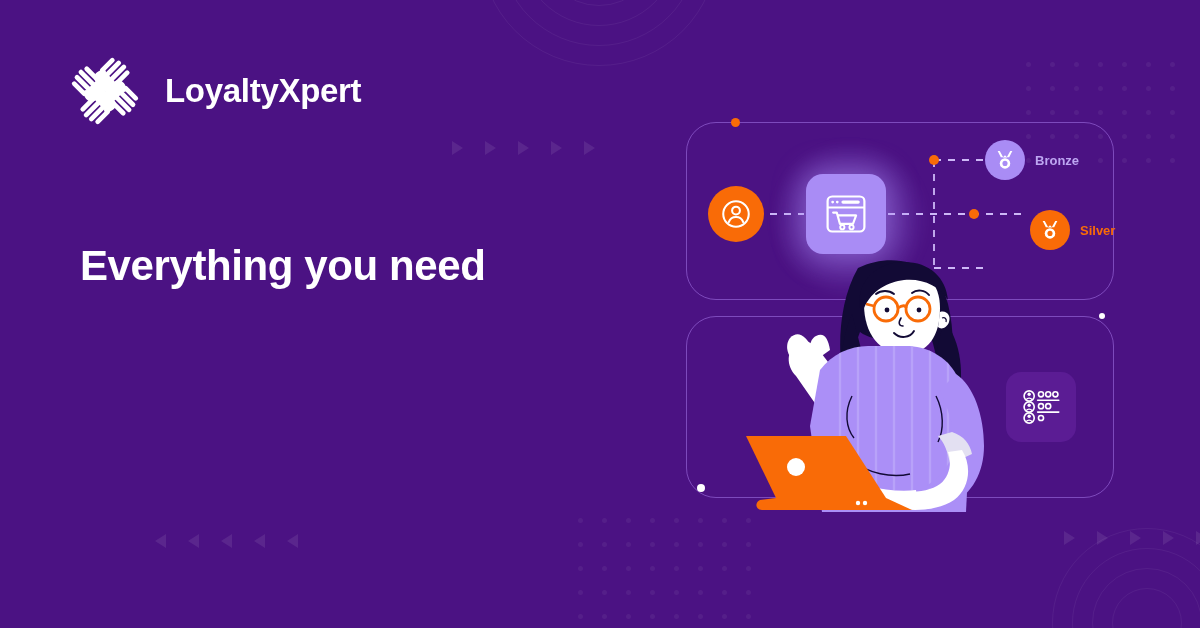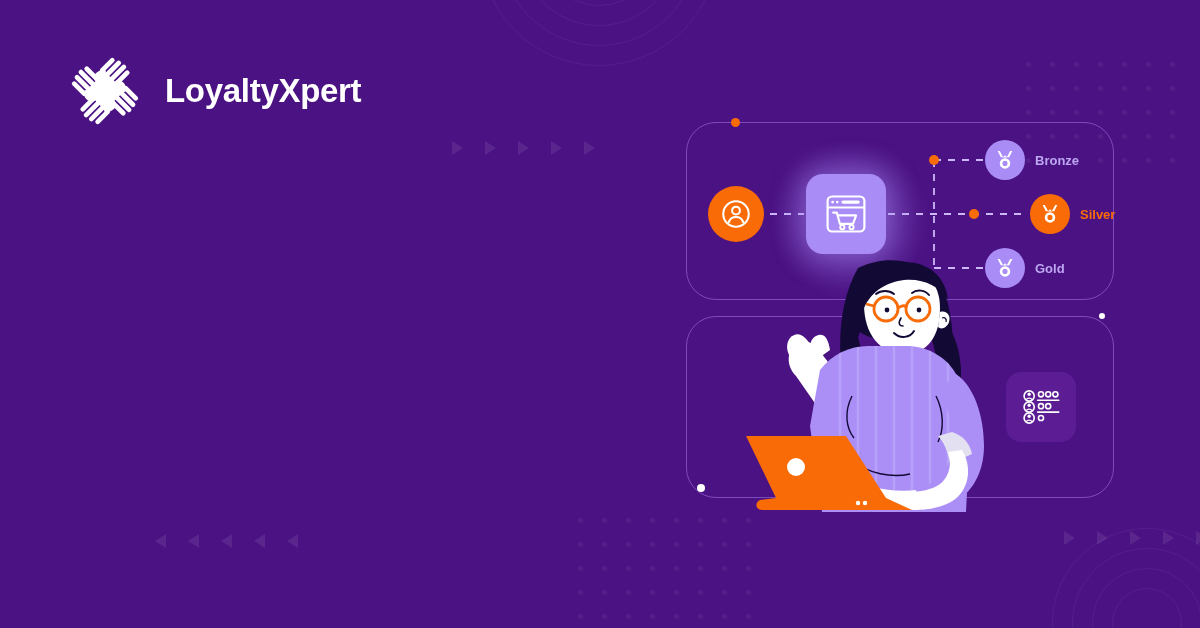--- a/index.html
+++ b/index.html
@@ -122,21 +122,21 @@
     display:flex; align-items:center; justify-content:center;
     flex:0 0 auto;
   }
   .tier .badge.lilac  { background:#a98cf5; }
   .tier .badge.orange { background:#f96b07; }
   .tier .tier-label { font-size:13px; font-weight:700; white-space:nowrap; }
   .tier .tier-label.lilac  { color:#bda6f2;text-align:right; }
   .tier .tier-label.orange { color:#f96b07; }
 
   #tier-bronze { left:985px; top:140px; }
-  #tier-silver { left:1030px; top:194px; }
+  #tier-silver { left:1030px; top:210px; }
   #tier-gold   { left:985px; top:248px; }
 
   
   #person { position:absolute; left:700px; top:250px; width:330px; height:280px; }
 </style>
 </head>
 <body>
 
 <div id="stage">
 
@@ -309,20 +309,21 @@
               <rect x="25" y="20" width="14" height="6.5" rx="3.2" transform="rotate(-32 25 20)"></rect>
             </g>
           </g>
         </g>
       </svg>
     </span>
     <span class="wordmark">LoyaltyXpert</span>
   </div>
 
   <div id="headline">
+    <div class="line">Everything you need</div>
   </div>
 
   <div class="panel" id="panel-top">
     <span class="panel-dot orange" style="left:44px; top:-5px;"></span>
   </div>
   <div class="panel" id="panel-bottom">
     <span class="panel-dot white" style="left:10px; top:167px;"></span>
     <span class="panel-dot white" style="left:412px; top:-4px; width:6px; height:6px;"></span>
   </div>
 
@@ -415,31 +416,20 @@
       <svg viewBox="0 0 32 32" width="24" height="24" aria-hidden="true">
         <path d="M9 4l4.6 8.2h-3.2L6.2 4zM23 4l-4.6 8.2h3.2L25.8 4z" fill="#ffffff"></path>
         <path d="M16 9.5l-3 3.2h6z" fill="#ffffff"></path>
         <circle cx="16" cy="20.5" r="7" fill="#ffffff"></circle>
         <circle cx="16" cy="20.5" r="3.4" fill="#f96b07"></circle>
       </svg>
     </span>
     <span class="tier-label orange">Silver</span>
   </div>
 
-  <div class="tier" id="tier-gold">
-    <span class="badge lilac">
-      <svg viewBox="0 0 32 32" width="24" height="24" aria-hidden="true">
-        <path d="M9 4l4.6 8.2h-3.2L6.2 4zM23 4l-4.6 8.2h3.2L25.8 4z" fill="#ffffff"></path>
-        <path d="M16 9.5l-3 3.2h6z" fill="#ffffff"></path>
-        <circle cx="16" cy="20.5" r="7" fill="#ffffff"></circle>
-        <circle cx="16" cy="20.5" r="3.4" fill="#a98cf5"></circle>
-      </svg>
-    </span>
-    <span class="tier-label lilac">Gold</span>
-  </div>
 
   <div id="person">
     <svg viewBox="0 0 330 280" width="330" height="280" aria-hidden="true">
       <defs>
         <clipPath id="shirtClip">
           <path d="M120 120 C132 104 150 96 168 96 L206 96 C226 96 246 106 256 124
                    L268 176 L262 240 L124 240 L112 172 Z"></path>
         </clipPath>
       </defs>
 

